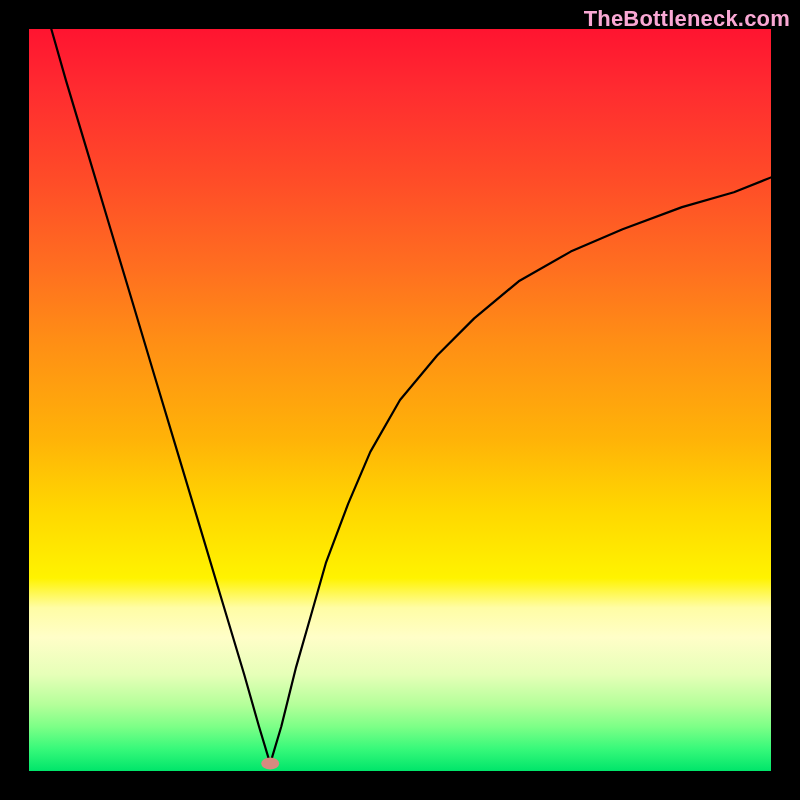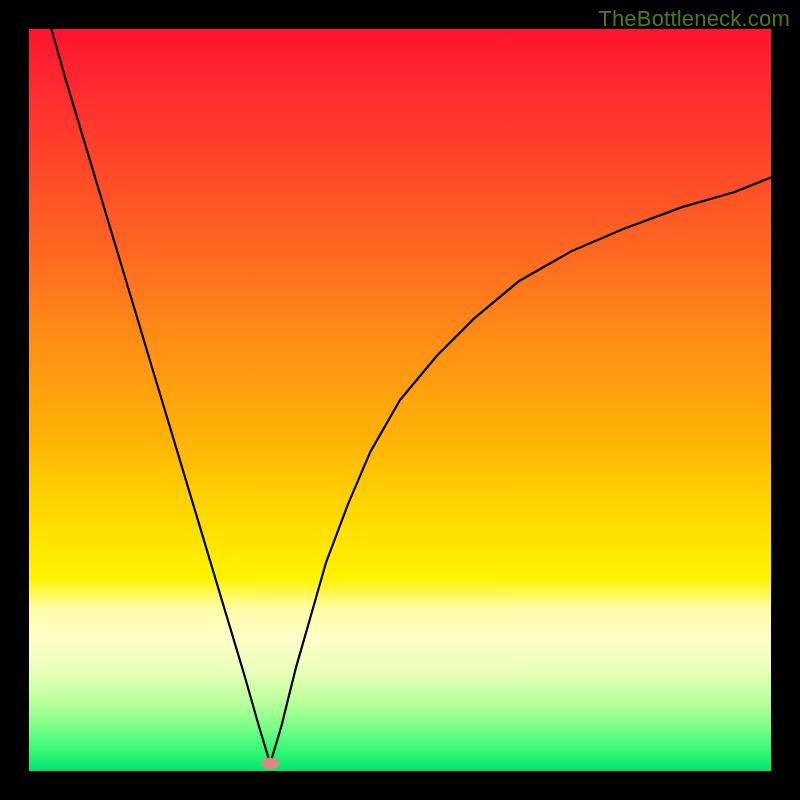--- a/index.html
+++ b/index.html
@@ -57,23 +57,23 @@
     stroke-linejoin: round;
   }
   .dot {
     fill: #d88a80;
     stroke: none;
   }
   .watermark {
     position: absolute;
     top: 6px;
     right: 10px;
-    color: #4d7c0f;
+    color: #f9a8d4;
     font-size: 22px;
-    font-weight: 400;
+    font-weight: 700;
     letter-spacing: 0.2px;
   }
 </style>
 </head>
 <body>
 
 <div class="frame">
 
   <div class="plot-area">
     <svg viewBox="0 0 742 742" preserveAspectRatio="none">

